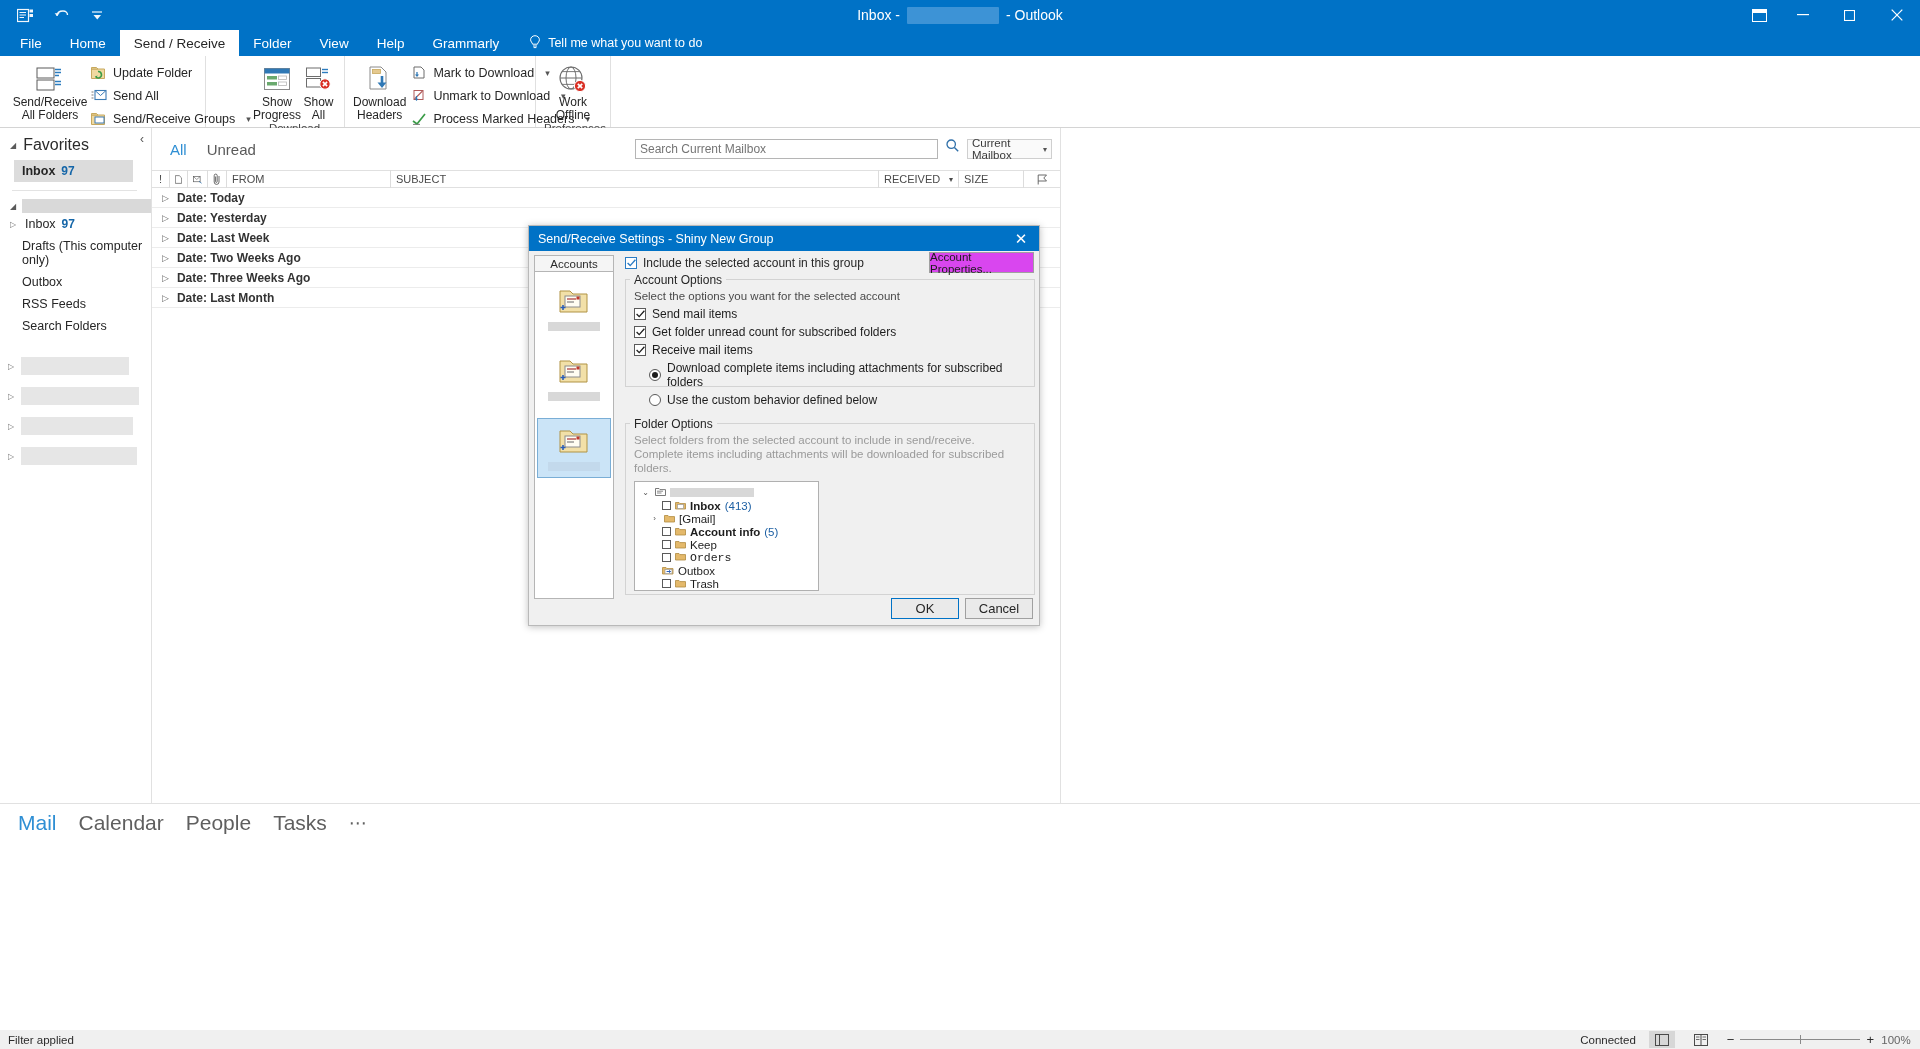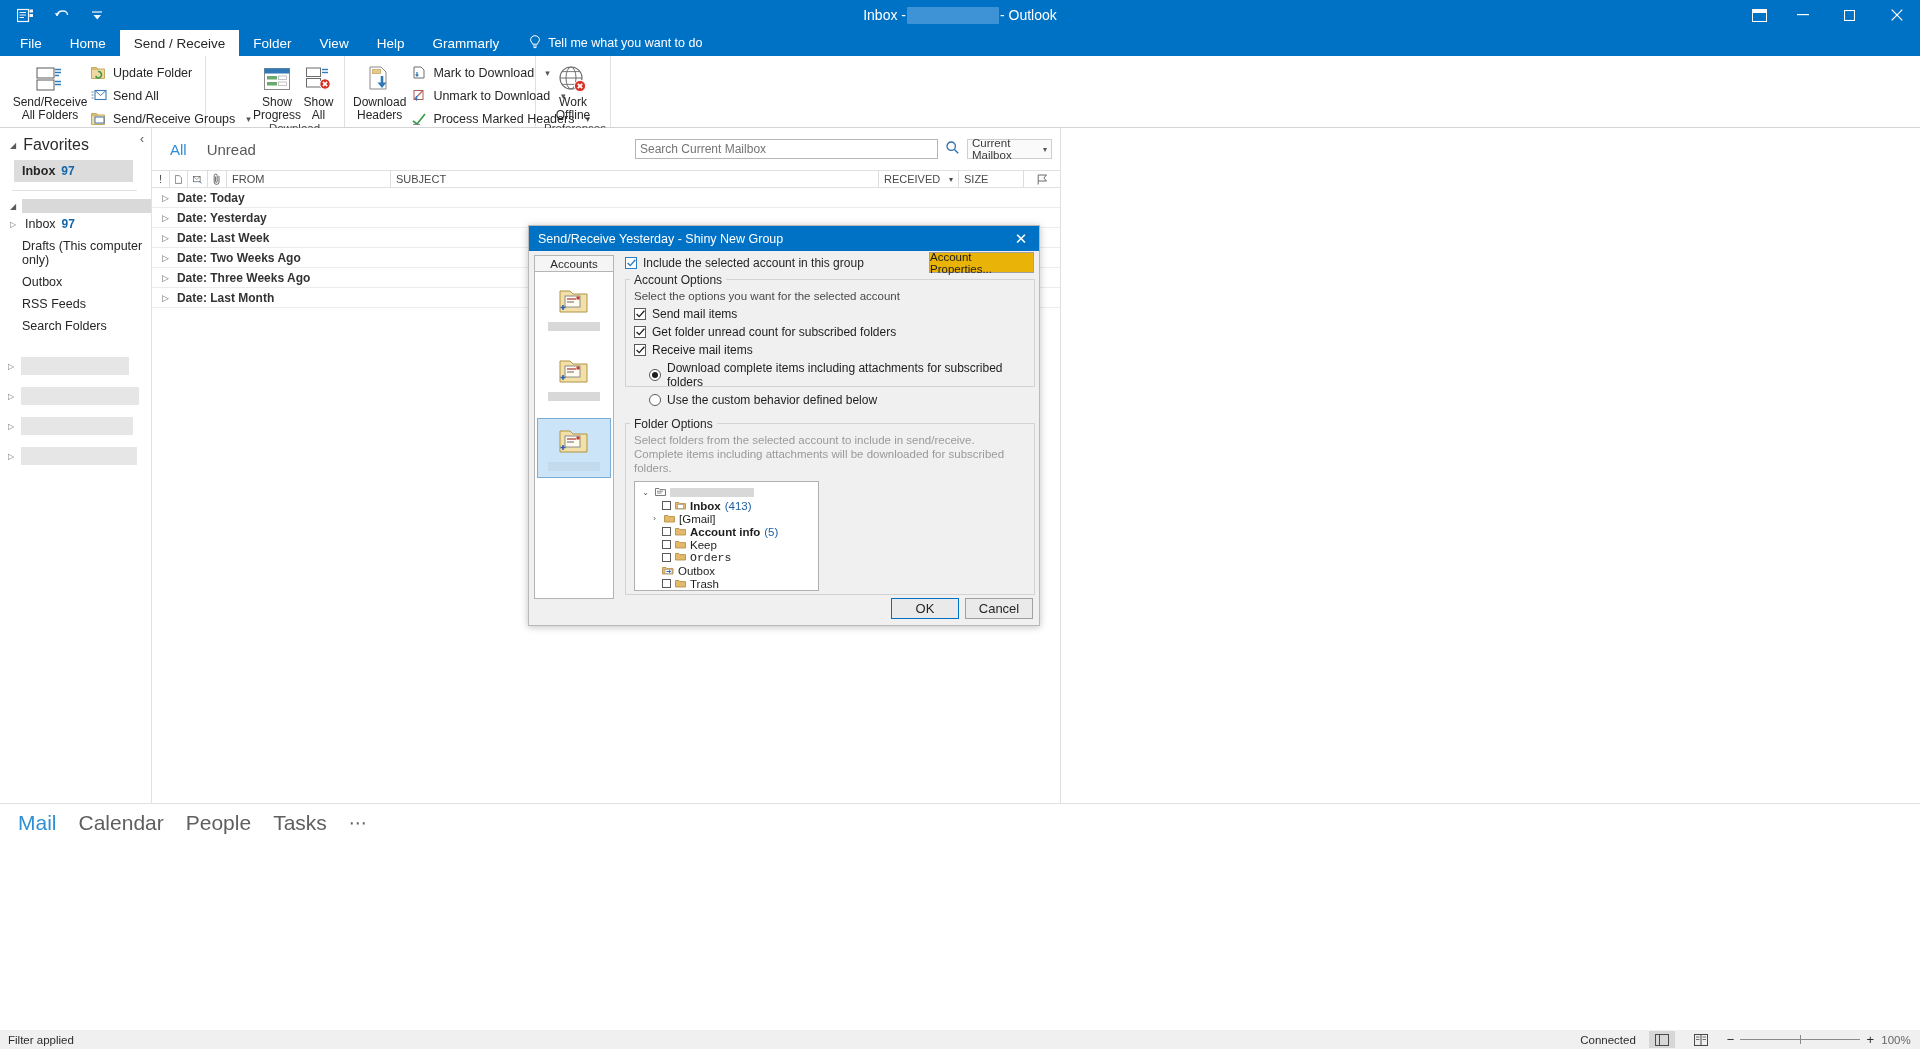--- a/index.html
+++ b/index.html
@@ -15,21 +15,21 @@
   .titlebar {
     position: absolute; top: 0; left: 0; width: 1920px; height: 30px;
     background: #0072c6; color: #fff;
     display: flex; align-items: center;
   }
   .qat { display: flex; align-items: center; gap: 14px; padding-left: 14px; }
   .qat-icon { width: 22px; height: 20px; display: flex; align-items: center; justify-content: center;
               color: #fff; opacity: .95; }
   .title-center {
     position: absolute; left: 0; width: 1920px; text-align: center;
-    font-size: 14px; display: flex; justify-content: center; align-items: center; gap: 1px;
+    font-size: 14px; display: flex; justify-content: center; align-items: center; gap: 7px;
   }
   .redact { background: #3d93d6; display: inline-block; border-radius: 1px; }
   .title-redact { width: 92px; height: 17px; }
   .winbtns { position: absolute; right: 0; top: 0; height: 30px; display: flex; align-items: center; }
   .winbtn { width: 47px; height: 30px; display: flex; align-items: center; justify-content: center;
             color: #fff; font-size: 13px; }
   .ribbon-disp { width: 40px; }
 
   
   .tabbar {
@@ -84,21 +84,21 @@
   .acct-row { display: flex; align-items: center; gap: 6px; padding-left: 10px; margin-top: 3px; }
   .acct-redact { width: 130px; height: 14px; background: #d9d9d9; }
   .tri { font-size: 8px; color: #7a7a7a; width: 9px; }
   .blurblock { margin-left: 18px; background: #e6e6e6; height: 20px; }
 
   
   .listpane { position: absolute; top: 128px; left: 152px; width: 908px; height: 675px; background: #fff; }
   .filterbar { height: 42px; display: flex; align-items: center; padding: 0 8px; }
   .flt { font-size: 15px; padding: 0 10px; color: #5a5a5a; cursor: pointer; }
   .flt.active { color: #2f8fd4; }
-  .searchwrap { margin-left: auto; display: flex; align-items: center; }
+  .searchwrap { margin-left: auto; display: flex; }
   .searchbox {
     width: 303px; height: 20px; border: 1px solid #b5b5b5; background: #fff;
     display: flex; align-items: center; padding: 0 4px; font-size: 12px; color: #6b6b6b;
   }
   .searchbox input { border: 0; outline: 0; width: 100%; font-size: 12px; color: #6b6b6b;
                      font-family: "Liberation Sans", sans-serif; background: transparent; }
   .mag { color: #2f6fa8; font-size: 12px; padding: 0 8px; }
   .mbxsel { width: 85px; height: 20px; border: 1px solid #cfcfcf; background: #fafafa;
             display: flex; align-items: center; justify-content: space-between;
             padding: 0 4px; font-size: 11.5px; color: #3a3a3a; }
@@ -142,21 +142,21 @@
   .acct-list { height: 327px; border: 1px solid #b5b5b5; border-top: 0; background: #fff;
                padding-top: 6px; }
   .acct-entry { height: 60px; display: flex; flex-direction: column; align-items: center;
                 justify-content: center; gap: 4px; margin: 0 2px 10px 2px; cursor: pointer; }
   .acct-entry.sel { background: #cbe4f7; border: 1px solid #7aaed6; }
   .acct-name-redact { width: 52px; height: 9px; background: #d8d8d8; }
 
   .inc-row { position: absolute; left: 96px; top: 5px; display: flex; align-items: center; gap: 6px;
              font-size: 12px; }
   .acct-props { position: absolute; right: 5px; top: 1px; width: 105px; height: 21px;
-                border: 1px solid #a0a0a0; background: #eab308; font-size: 11.5px;
+                border: 1px solid #a0a0a0; background: #d946ef; font-size: 11.5px;
                 display: flex; align-items: center; justify-content: center; color: #1d1d1d; cursor: pointer; }
   .grp { position: absolute; border: 1px solid #d3d3d3; }
   .grp-legend { position: absolute; background: #f0f0f0; padding: 0 4px; font-size: 12px; color: #262626; }
   .cb { width: 12px; height: 12px; border: 1px solid #5a5a5a; background: #fff; display: inline-flex;
         align-items: center; justify-content: center; flex: none; }
   .cb.blue { border-color: #2b7cc4; }
   .cb svg { display: block; }
   .rb { width: 12px; height: 12px; border: 1px solid #5a5a5a; border-radius: 50%; background: #fff;
         display: inline-flex; align-items: center; justify-content: center; flex: none; }
   .rb .dot { width: 6px; height: 6px; border-radius: 50%; background: #1d1d1d; }
@@ -610,21 +610,21 @@
           <span class="zoomthumb"></span>
         </span>
       <span style="font-size:13px;">+</span>
       <span class="zoompct">100%</span>
     </div>
   </div>
 </div>
 
 <div class="dialog">
   <div class="dlg-title">
-    <span>Send/Receive Yesterday - Shiny New Group</span>
+    <span>Send/Receive Settings - Shiny New Group</span>
     <span class="dlg-close">✕</span>
   </div>
 
   <div class="dlg-body">
 
     <div class="acct-panel">
       <div class="acct-hdr">Accounts</div>
       <div class="acct-list">
         <div class="acct-entry">
           <span>

